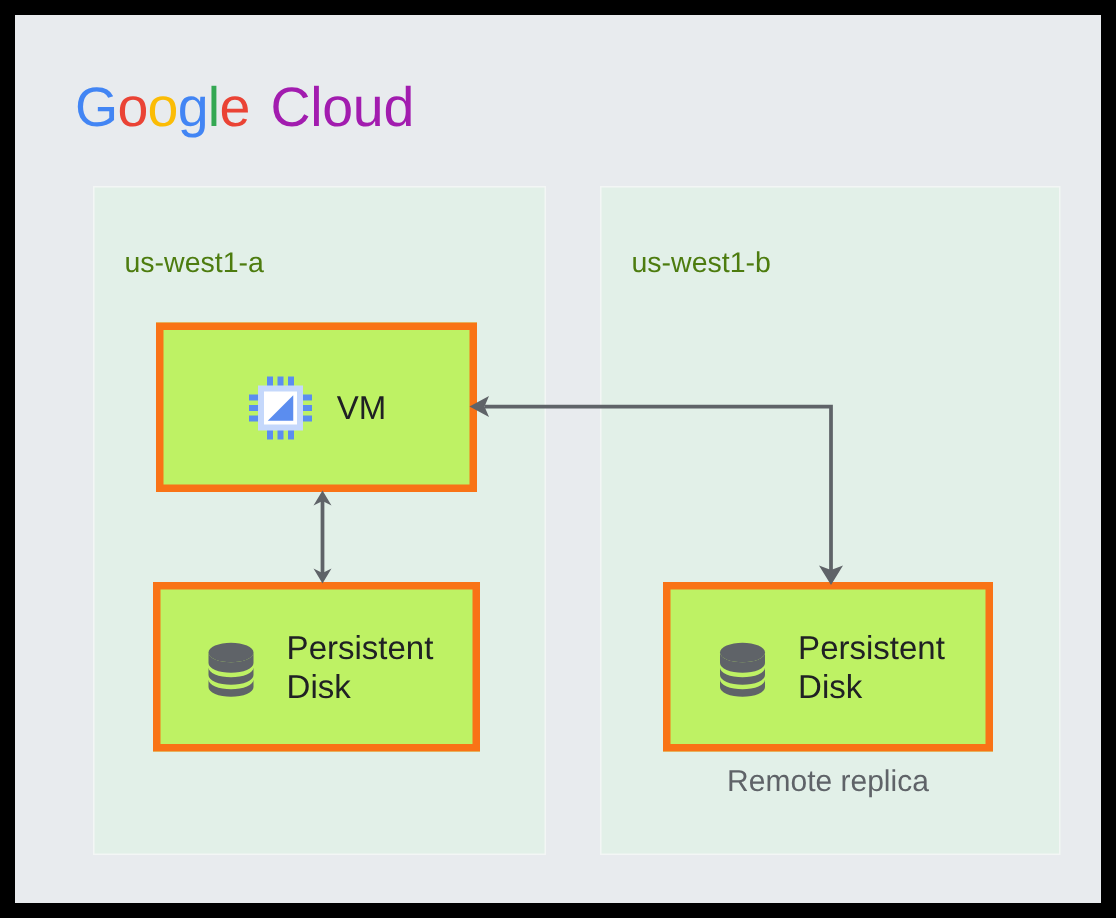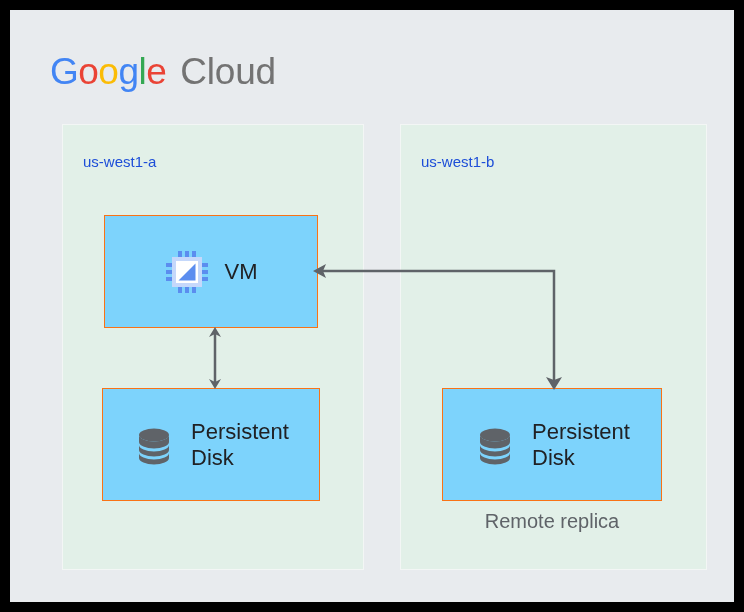--- a/index.html
+++ b/index.html
@@ -47,51 +47,51 @@
     font-size: 37px;
     letter-spacing: -0.5px;
     line-height: 1;
     font-family: "Liberation Sans", sans-serif;
   }
   .g-b { color: #4285F4; }
   .g-r { color: #EA4335; }
   .g-y { color: #FBBC05; }
   .g-g { color: #34A853; }
   .brand-cloud {
-    color: #737373;
+    color: #a21caf;
     font-size: 37px;
     letter-spacing: -0.2px;
     line-height: 1;
     margin-left: 14px;
   }
 
   
   .zone {
     position: absolute;
     background: #E2F0E8;
     border: 1px solid #F3F6F5;
     box-sizing: border-box;
   }
   #zone-a { left: 52px; top: 114px; width: 302px; height: 446px; }
   #zone-b { left: 390px; top: 114px; width: 307px; height: 446px; }
 
   .zone-label {
     position: absolute;
     left: 20px;
-    top: 28px;
-    font-size: 15px;
-    color: #1d4ed8;
+    top: 40px;
+    font-size: 19px;
+    color: #4d7c0f;
     white-space: nowrap;
   }
 
   
   .card {
     position: absolute;
-    background: #7dd3fc;
-    border: 1px solid #f97316;
+    background: #bef264;
+    border: 5px solid #f97316;
     box-sizing: border-box;
     display: flex;
     justify-content: center;
   }
   #card-vm         { left: 94px;  top: 205px; width: 214px; height: 113px; }
   #card-disk-left  { left: 92px;  top: 378px; width: 218px; height: 113px; }
   #card-disk-right { left: 432px; top: 378px; width: 220px; height: 113px; }
 
   .card-inner {
     display: flex;

